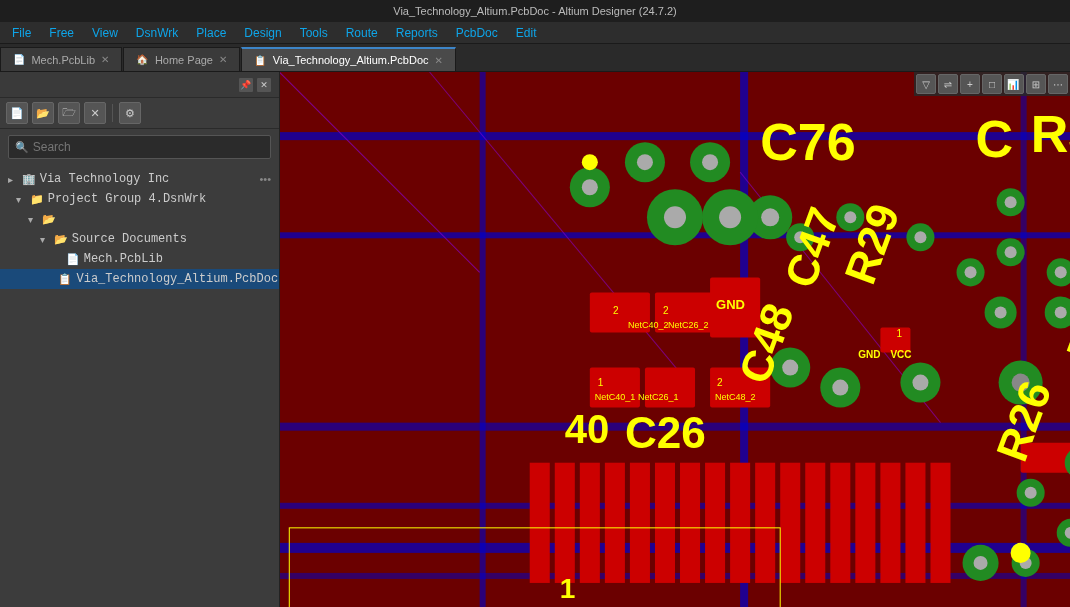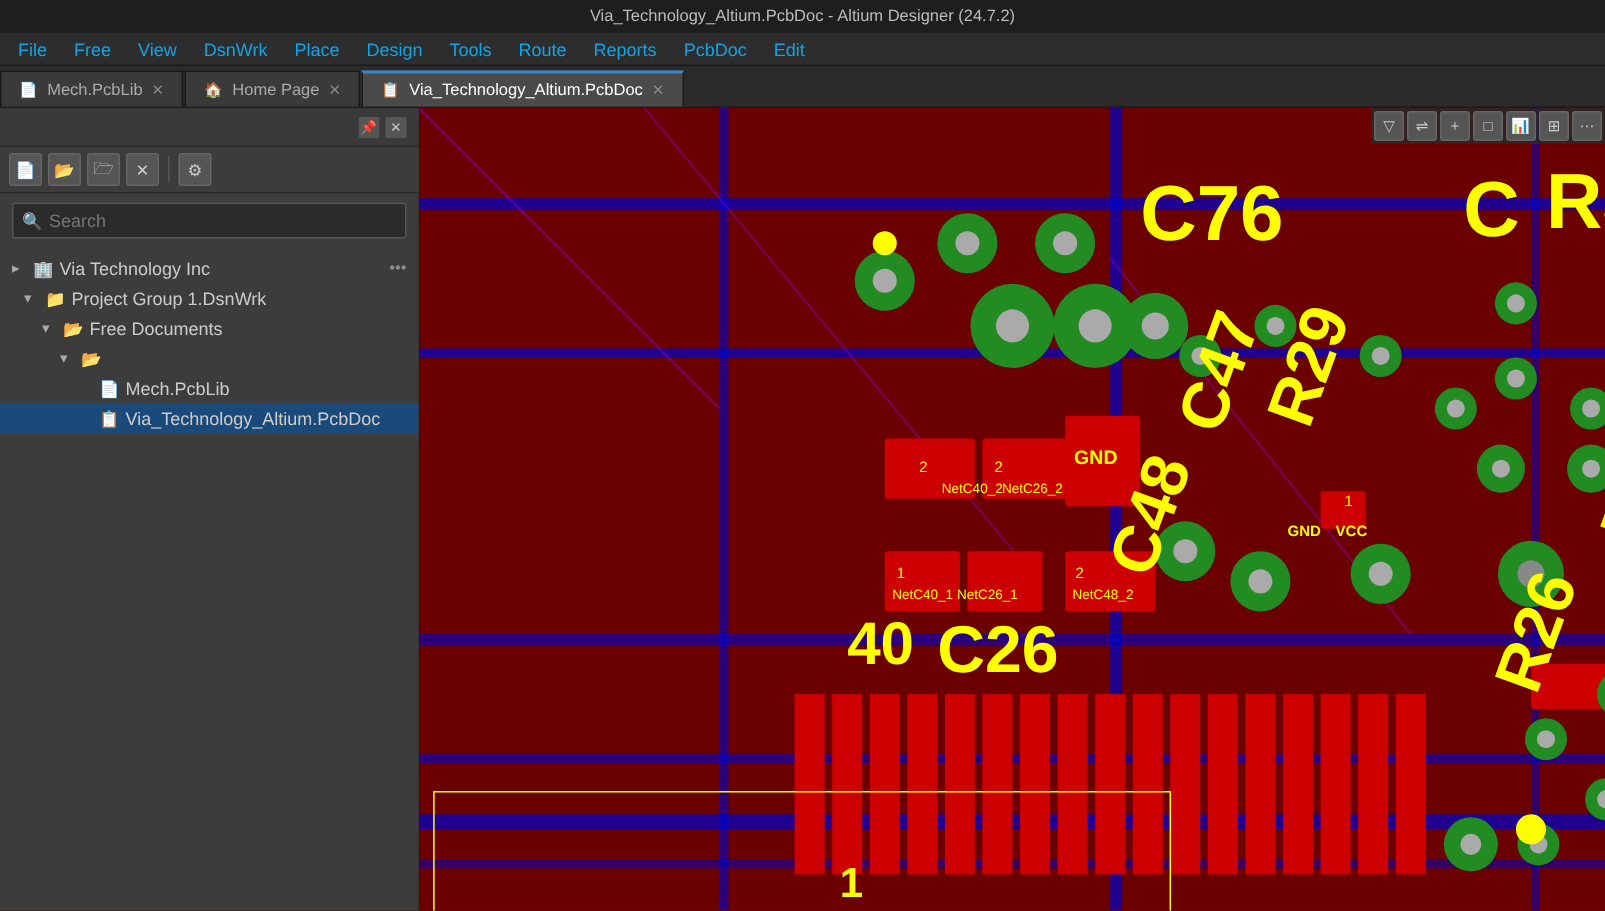--- a/index.html
+++ b/index.html
@@ -144,21 +144,21 @@
       height: 20px;
       position: relative;
     }
     .tree-node.selected { background: #1a4a7a; }
     .tree-indent-1 { padding-left: 16px; }
     .tree-indent-2 { padding-left: 28px; }
     .tree-indent-3 { padding-left: 40px; }
     .tree-indent-4 { padding-left: 52px; }
     .tree-arrow { width: 10px; color: #aaa; font-size: 10px; margin-right: 4px; }
     .tree-icon { margin-right: 4px; font-size: 11px; }
-    .tree-label { flex: 1; }
+    .tree-label { flex: 1; font-family: Liberation Mono, monospace; }
     .tree-ellipsis { color: #888; font-size: 11px; cursor: pointer; }
 
     
     #tabs-bar {
       height: 28px;
       background: #2a2a2a;
       display: flex;
       align-items: flex-end;
       border-bottom: 1px solid #1a1a1a;
     }
@@ -286,30 +286,30 @@
     <div id="file-tree">
         <div class="tree-node tree-indent-0">
           <span class="tree-arrow">▸</span>
           <span class="tree-icon">🏢</span>
           <span class="tree-label">Via Technology Inc</span>
           <span class="tree-ellipsis">•••</span>
         </div>
         <div class="tree-node tree-indent-1">
           <span class="tree-arrow">▾</span>
           <span class="tree-icon">📁</span>
-          <span class="tree-label">Project Group 1.DsnWrk</span>
+          <span class="tree-label">Project Group 4.DsnWrk</span>
         </div>
         <div class="tree-node tree-indent-2">
           <span class="tree-arrow">▾</span>
           <span class="tree-icon">📂</span>
-          <span class="tree-label">Free Documents</span>
         </div>
         <div class="tree-node tree-indent-3">
           <span class="tree-arrow">▾</span>
           <span class="tree-icon">📂</span>
+          <span class="tree-label">Source Documents</span>
         </div>
         <div class="tree-node tree-indent-4">
           <span class="tree-arrow">&nbsp;</span>
           <span class="tree-icon">📄</span>
           <span class="tree-label">Mech.PcbLib</span>
         </div>
         <div class="tree-node tree-indent-4 selected">
           <span class="tree-arrow">&nbsp;</span>
           <span class="tree-icon">📋</span>
           <span class="tree-label">Via_Technology_Altium.PcbDoc</span>

